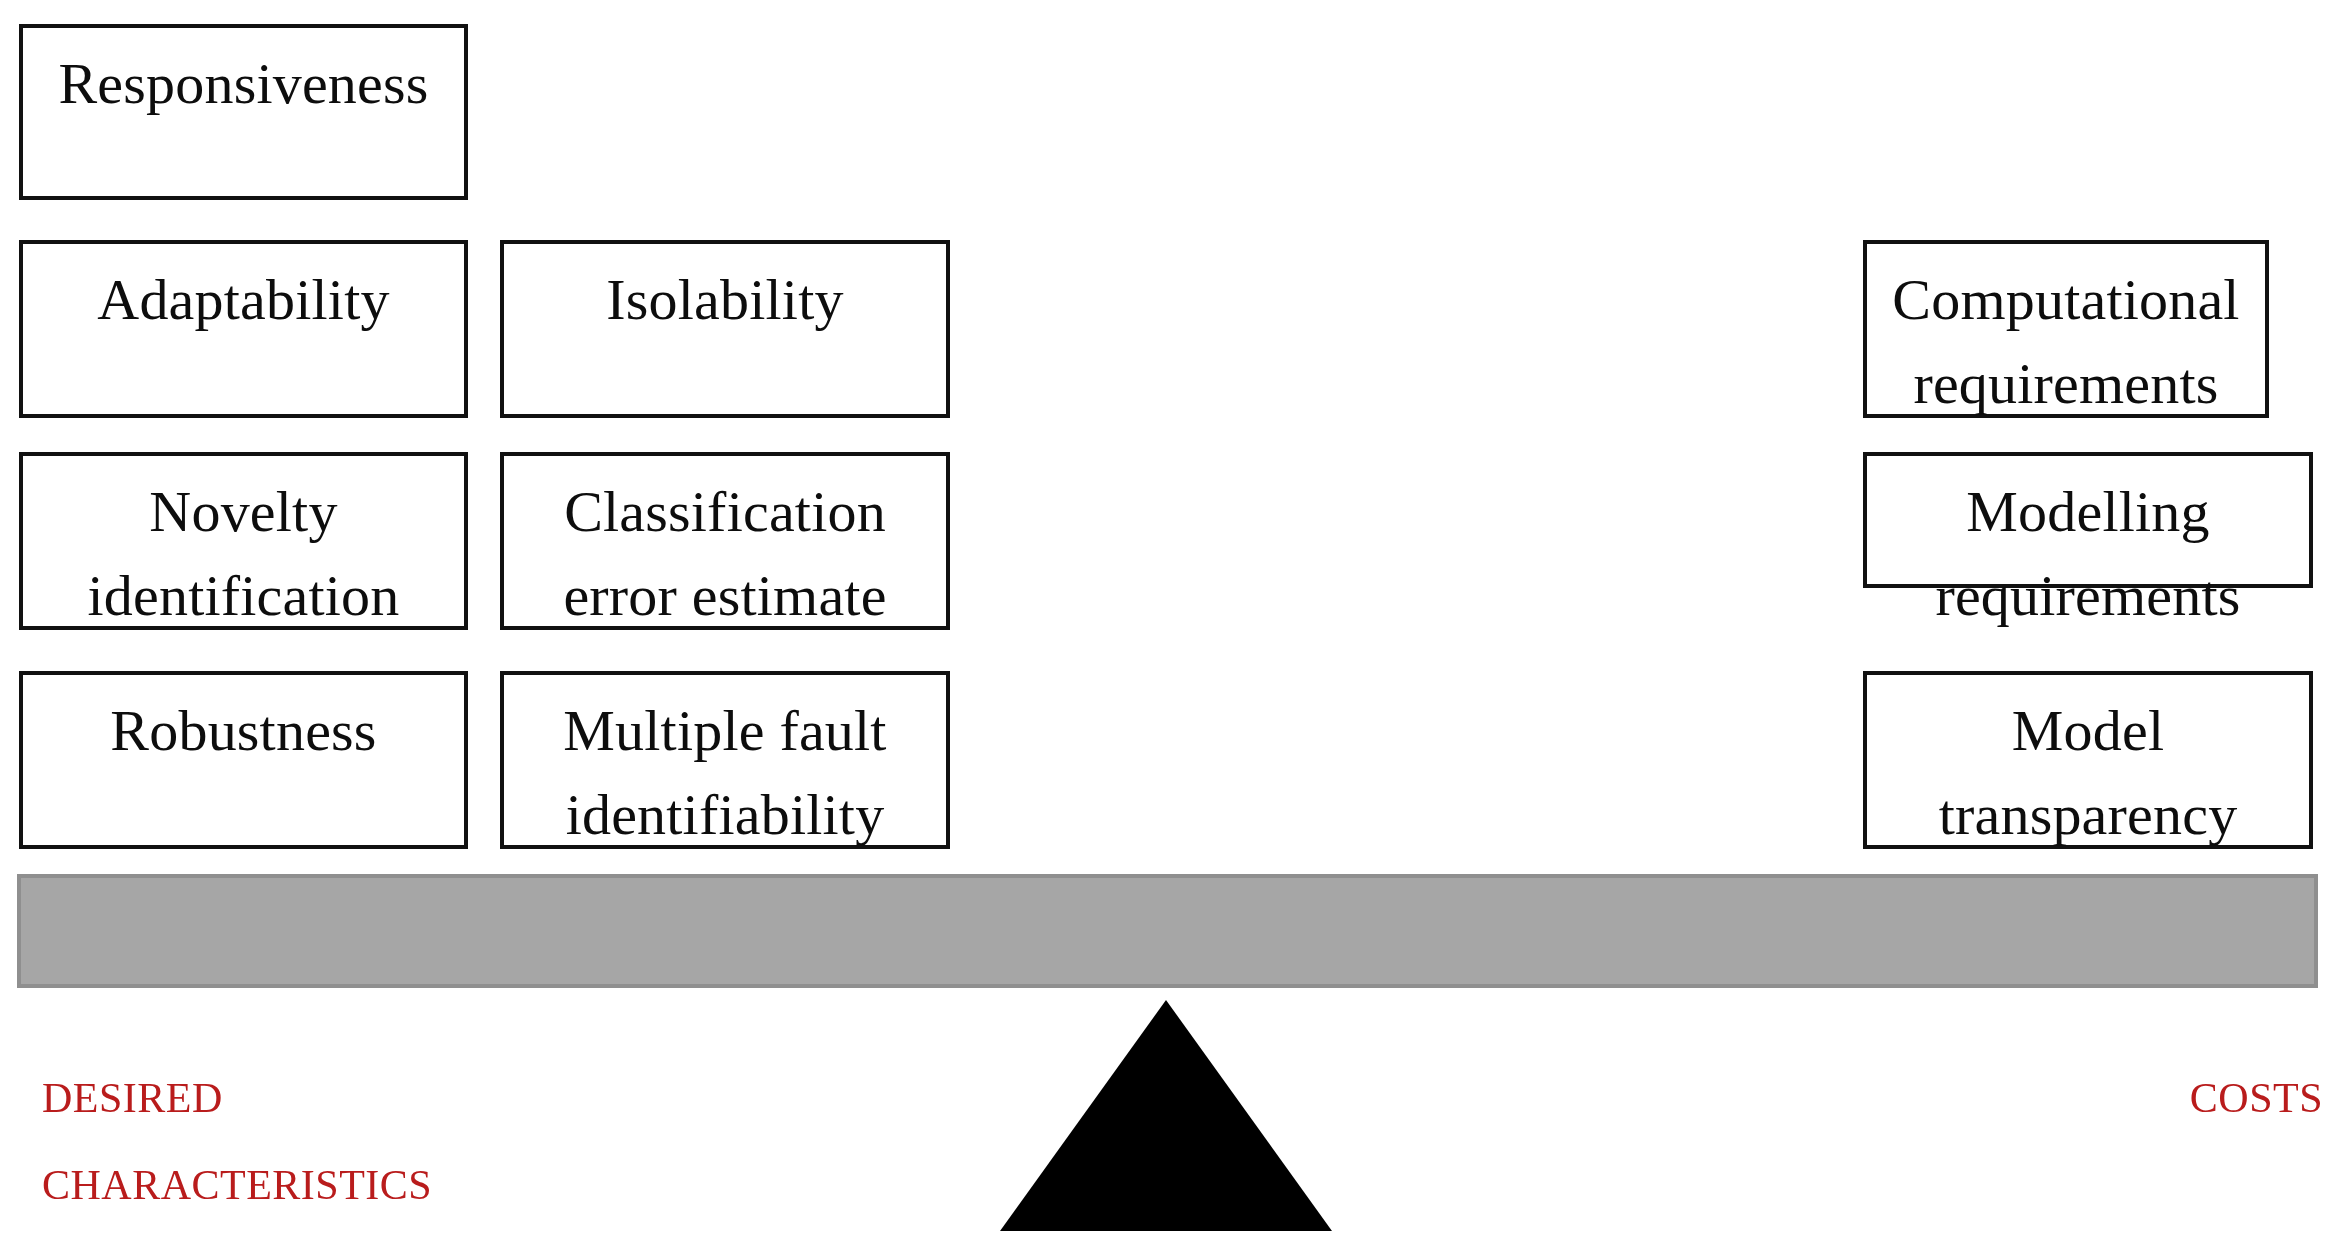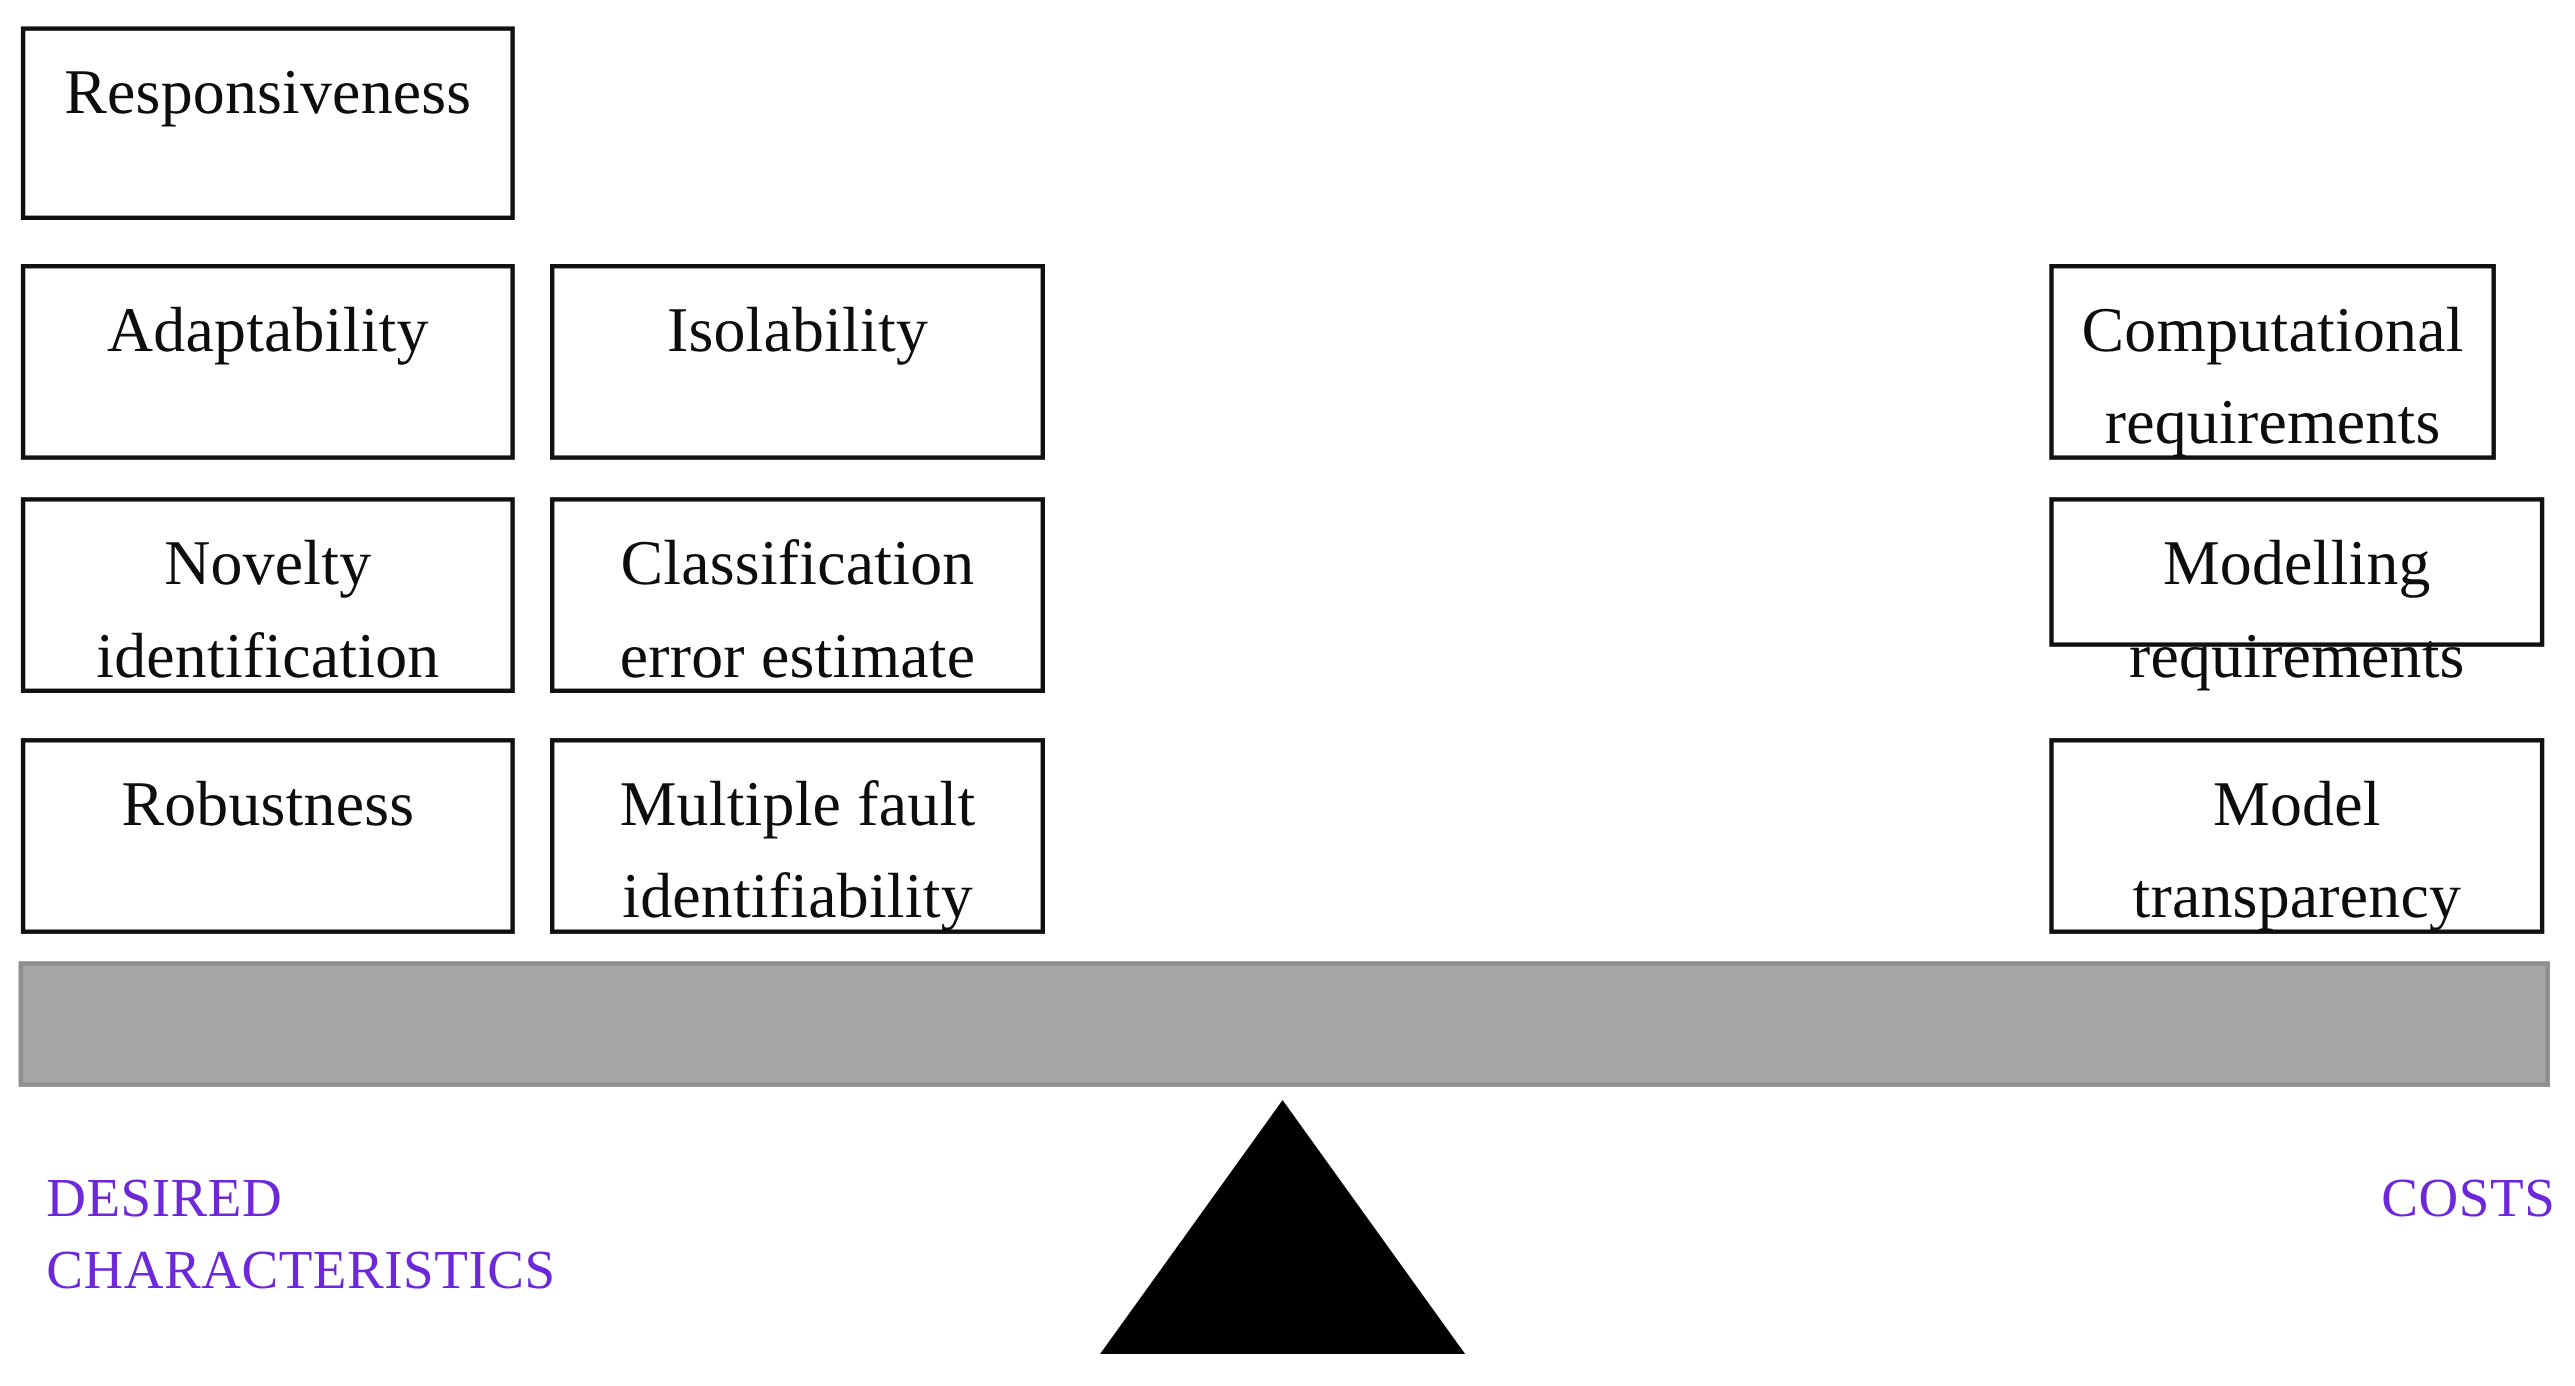--- a/index.html
+++ b/index.html
@@ -58,23 +58,23 @@
     width: 0;
     height: 0;
     border-left: 166px solid transparent;
     border-right: 166px solid transparent;
     border-bottom: 231px solid #000000;
   }
 
   
   .caption {
     position: absolute;
-    font-size: 50px;
-    line-height: 66px;
-    color: #6d28d9;
+    font-size: 42px;
+    line-height: 87px;
+    color: #b91c1c;
     white-space: pre-line;
     letter-spacing: 0.5px;
   }
   #caption-left {
     left: 42px;
     top: 1055px;
     text-align: left;
   }
   #caption-right {
     right: 18px;

